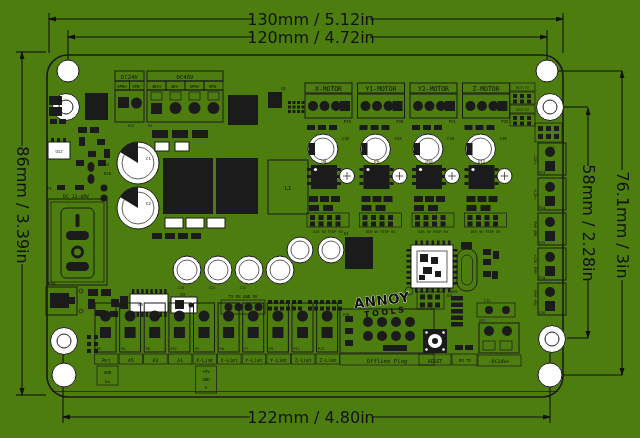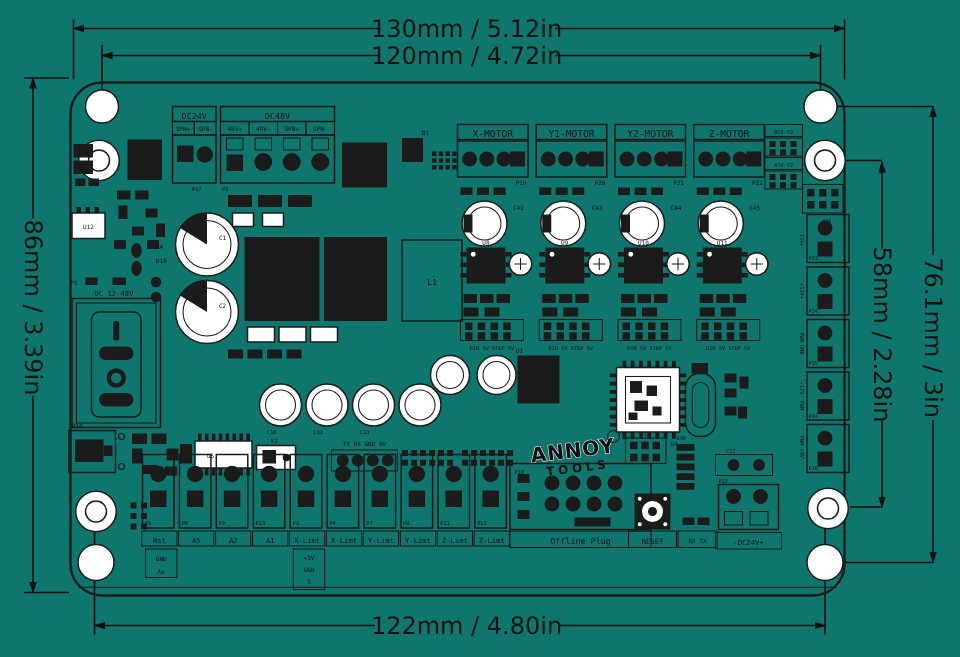--- a/index.html
+++ b/index.html
@@ -1,16 +1,16 @@
 <!DOCTYPE html>
 <html><head>
 <meta charset="utf-8">
 <style>
   html,body{margin:0;padding:0;background:#fff;}
-  .stage{width:640px;height:438px;position:relative;background:#0f766e;overflow:hidden;}
+  .stage{width:640px;height:438px;position:relative;background:#4d7c0f;overflow:hidden;}
   svg{display:block;}
   
   .sk{stroke:#1b1b1b;fill:none;stroke-width:1;}
   .skw{stroke:#1b1b1b;fill:#fff;stroke-width:1;}
   .thin{stroke-width:.7;}
   .bold{stroke-width:1.6;}
   .b{fill:#1b1b1b;stroke:none;}
   .w{fill:#fff;stroke:none;}
   
   .dl{stroke:#111;stroke-width:1.1;fill:none;}

